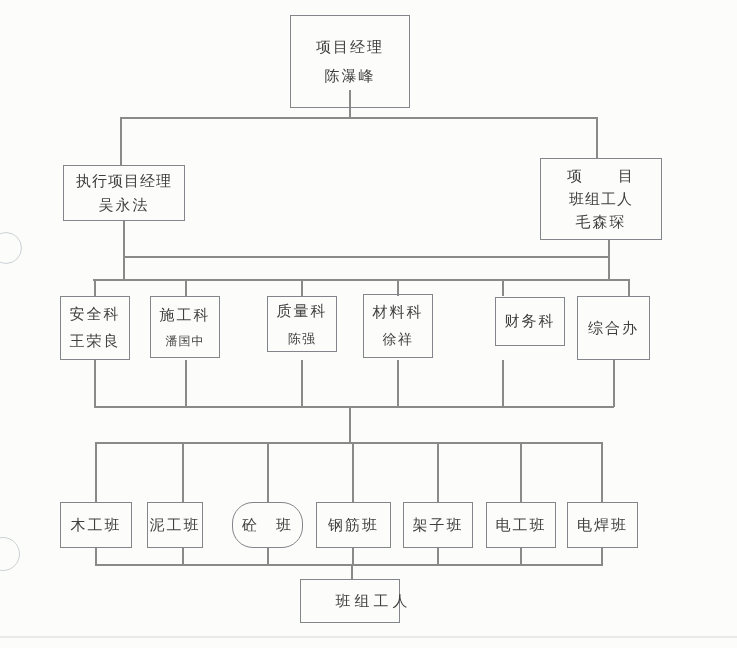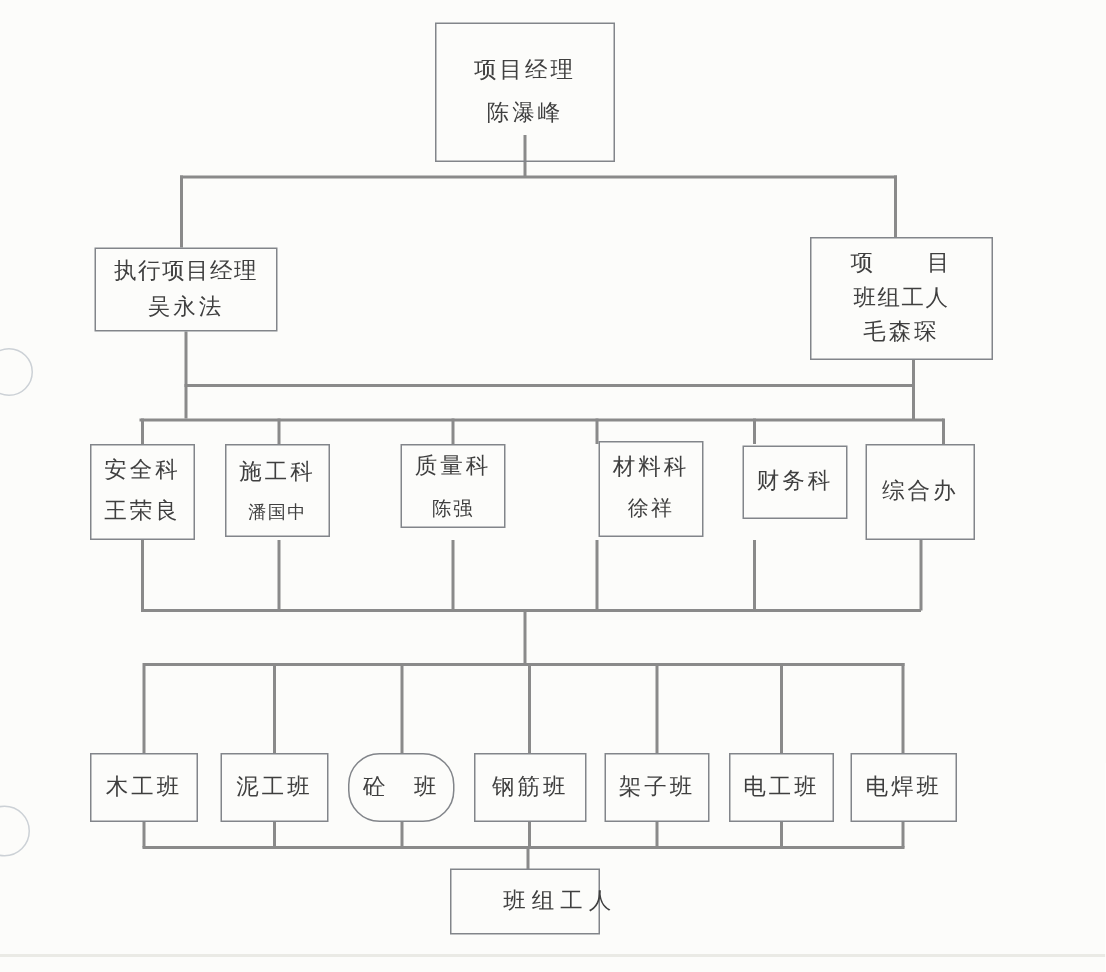--- a/index.html
+++ b/index.html
@@ -121,35 +121,35 @@
     <span class="t">王荣良</span>
   </div>
   <div class="node" style="left:150px; top:296px; width:70px; height:62px; gap:12px;">
     <span class="t">施工科</span>
     <span class="t sm12">潘国中</span>
   </div>
   <div class="node" style="left:267px; top:296px; width:70px; height:56px; gap:13px;">
     <span class="t">质量科</span>
     <span class="t sm13">陈强</span>
   </div>
-  <div class="node" style="left:363px; top:294px; width:70px; height:64px; gap:13px;margin-left:36px;">
+  <div class="node" style="left:363px; top:294px; width:70px; height:64px; gap:13px;">
     <span class="t">材料科</span>
     <span class="t sm14">徐祥</span>
   </div>
   <div class="node" style="left:468px; top:297px; width:70px; height:49px;margin-left:27px;">
     <span class="t">财务科</span>
   </div>
   <div class="node" style="left:577px; top:296px; width:73px; height:64px;">
     <span class="t">综合办</span>
   </div>
 
   <div class="node" style="left:60px;  top:502px; width:72px; height:46px;">
     <span class="t">木工班</span>
   </div>
-  <div class="node" style="left:147px; top:502px; width:72px; height:46px;">
+  <div class="node" style="left:147px; top:502px; width:56px; height:46px;">
     <span class="t">泥工班</span>
   </div>
   <div class="node" style="left:232px; top:502px; width:71px; height:46px;border-radius:21px;">
     <span class="t">砼　班</span>
   </div>
   <div class="node" style="left:316px; top:502px; width:75px; height:46px;">
     <span class="t">钢筋班</span>
   </div>
   <div class="node" style="left:403px; top:502px; width:70px; height:46px;">
     <span class="t">架子班</span>

